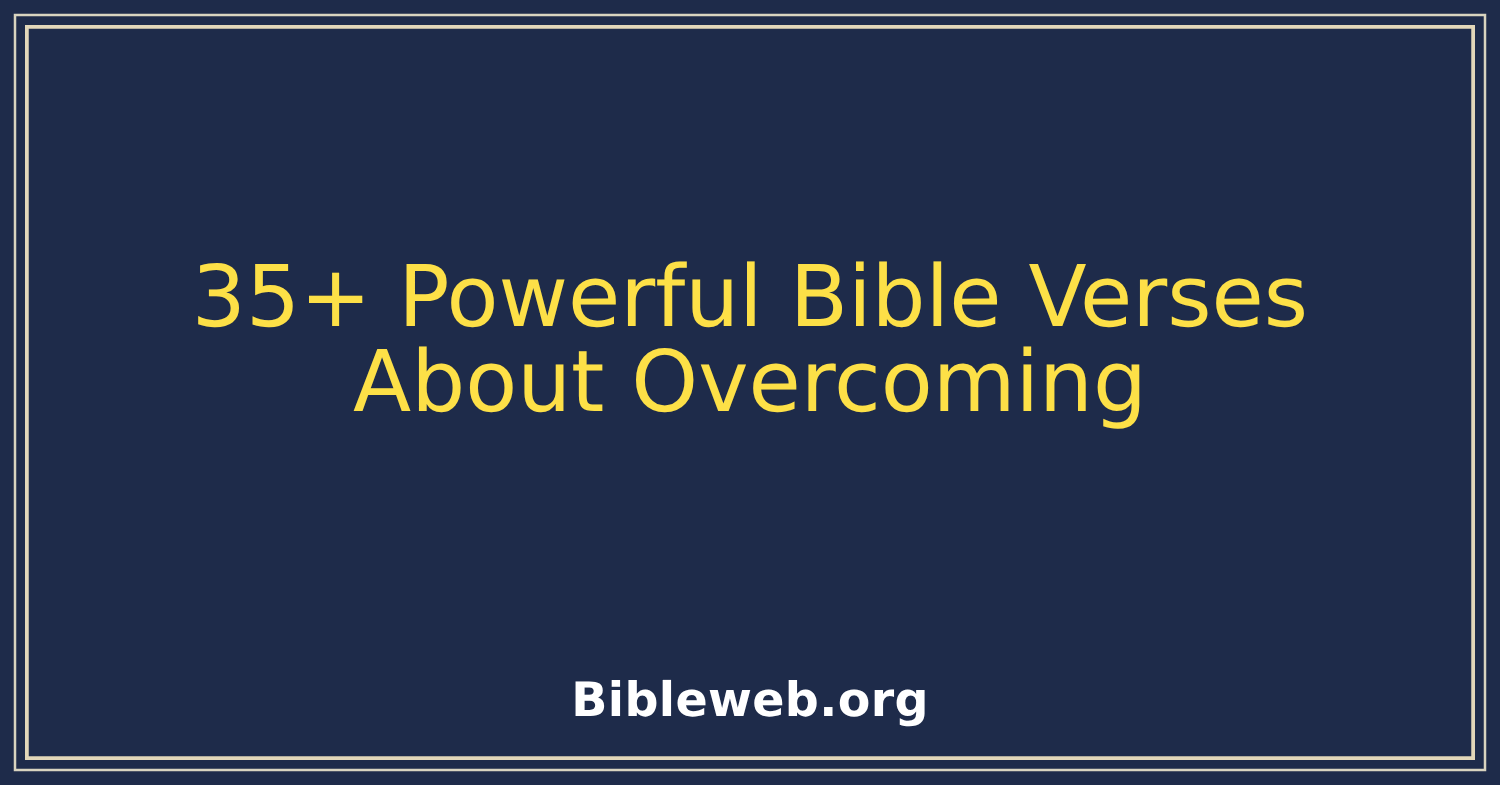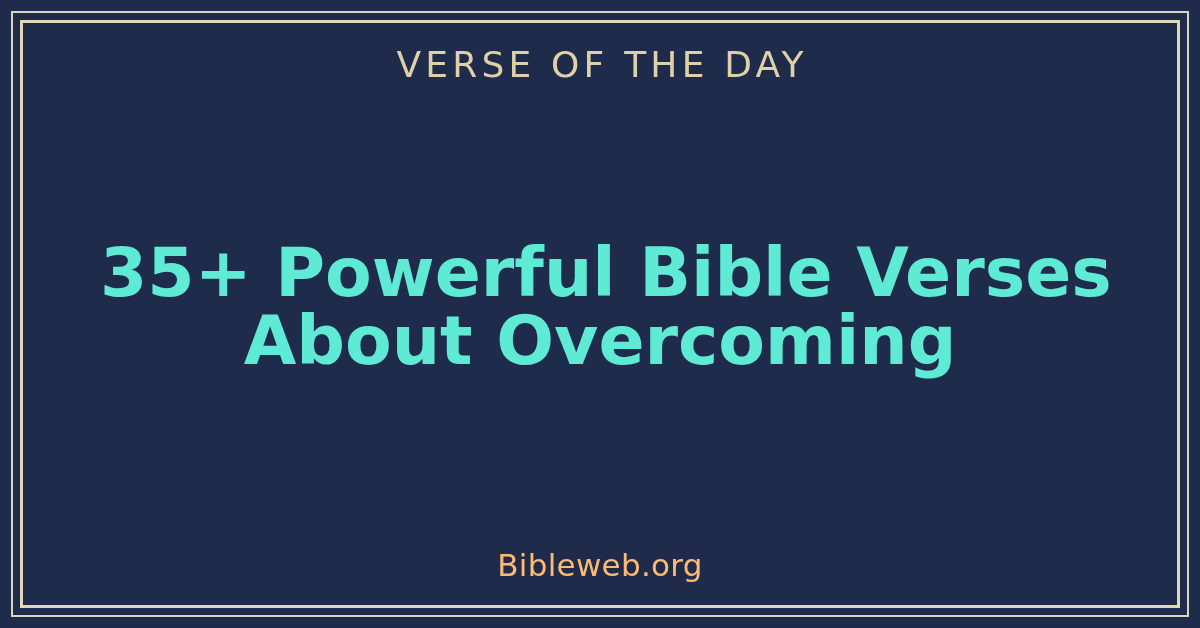--- a/index.html
+++ b/index.html
@@ -74,51 +74,50 @@
     display: flex;
     align-items: center;
     justify-content: center;
     width: 100%;
     margin-top: -18px;
   }
 
   .headline {
     font-size: 68px;
     line-height: 68px;
-    color: #5eead4;
-    font-weight: 700;
+    color: #fde047;
+    font-weight: 400;
     letter-spacing: 0px;
     max-width: 1000px;
   }
   .headline .line {
     display: block;
     white-space: nowrap;
   }
 
   .footer {
     margin-bottom: 22px;
-    font-size: 31px;
+    font-size: 38px;
     line-height: 1.1;
-    color: #fdba74;
+    color: #ffffff;
     letter-spacing: 0.3px;
-    font-weight: 400;
+    font-weight: 700;
     white-space: nowrap;
   }
 </style>
 </head>
 <body>
 
 <div class="card">
 
   <div class="frame-outer"></div>
   <div class="frame-inner"></div>
 
   <div class="content">
 
-    <div class="eyebrow">VERSE OF THE DAY</div>
 
     <div class="headline-wrap">
       <h1 class="headline">
         <span class="line">35+ Powerful Bible Verses</span>
         <span class="line">About Overcoming</span>
       </h1>
     </div>
 
     <div class="footer">Bibleweb.org</div>
 

